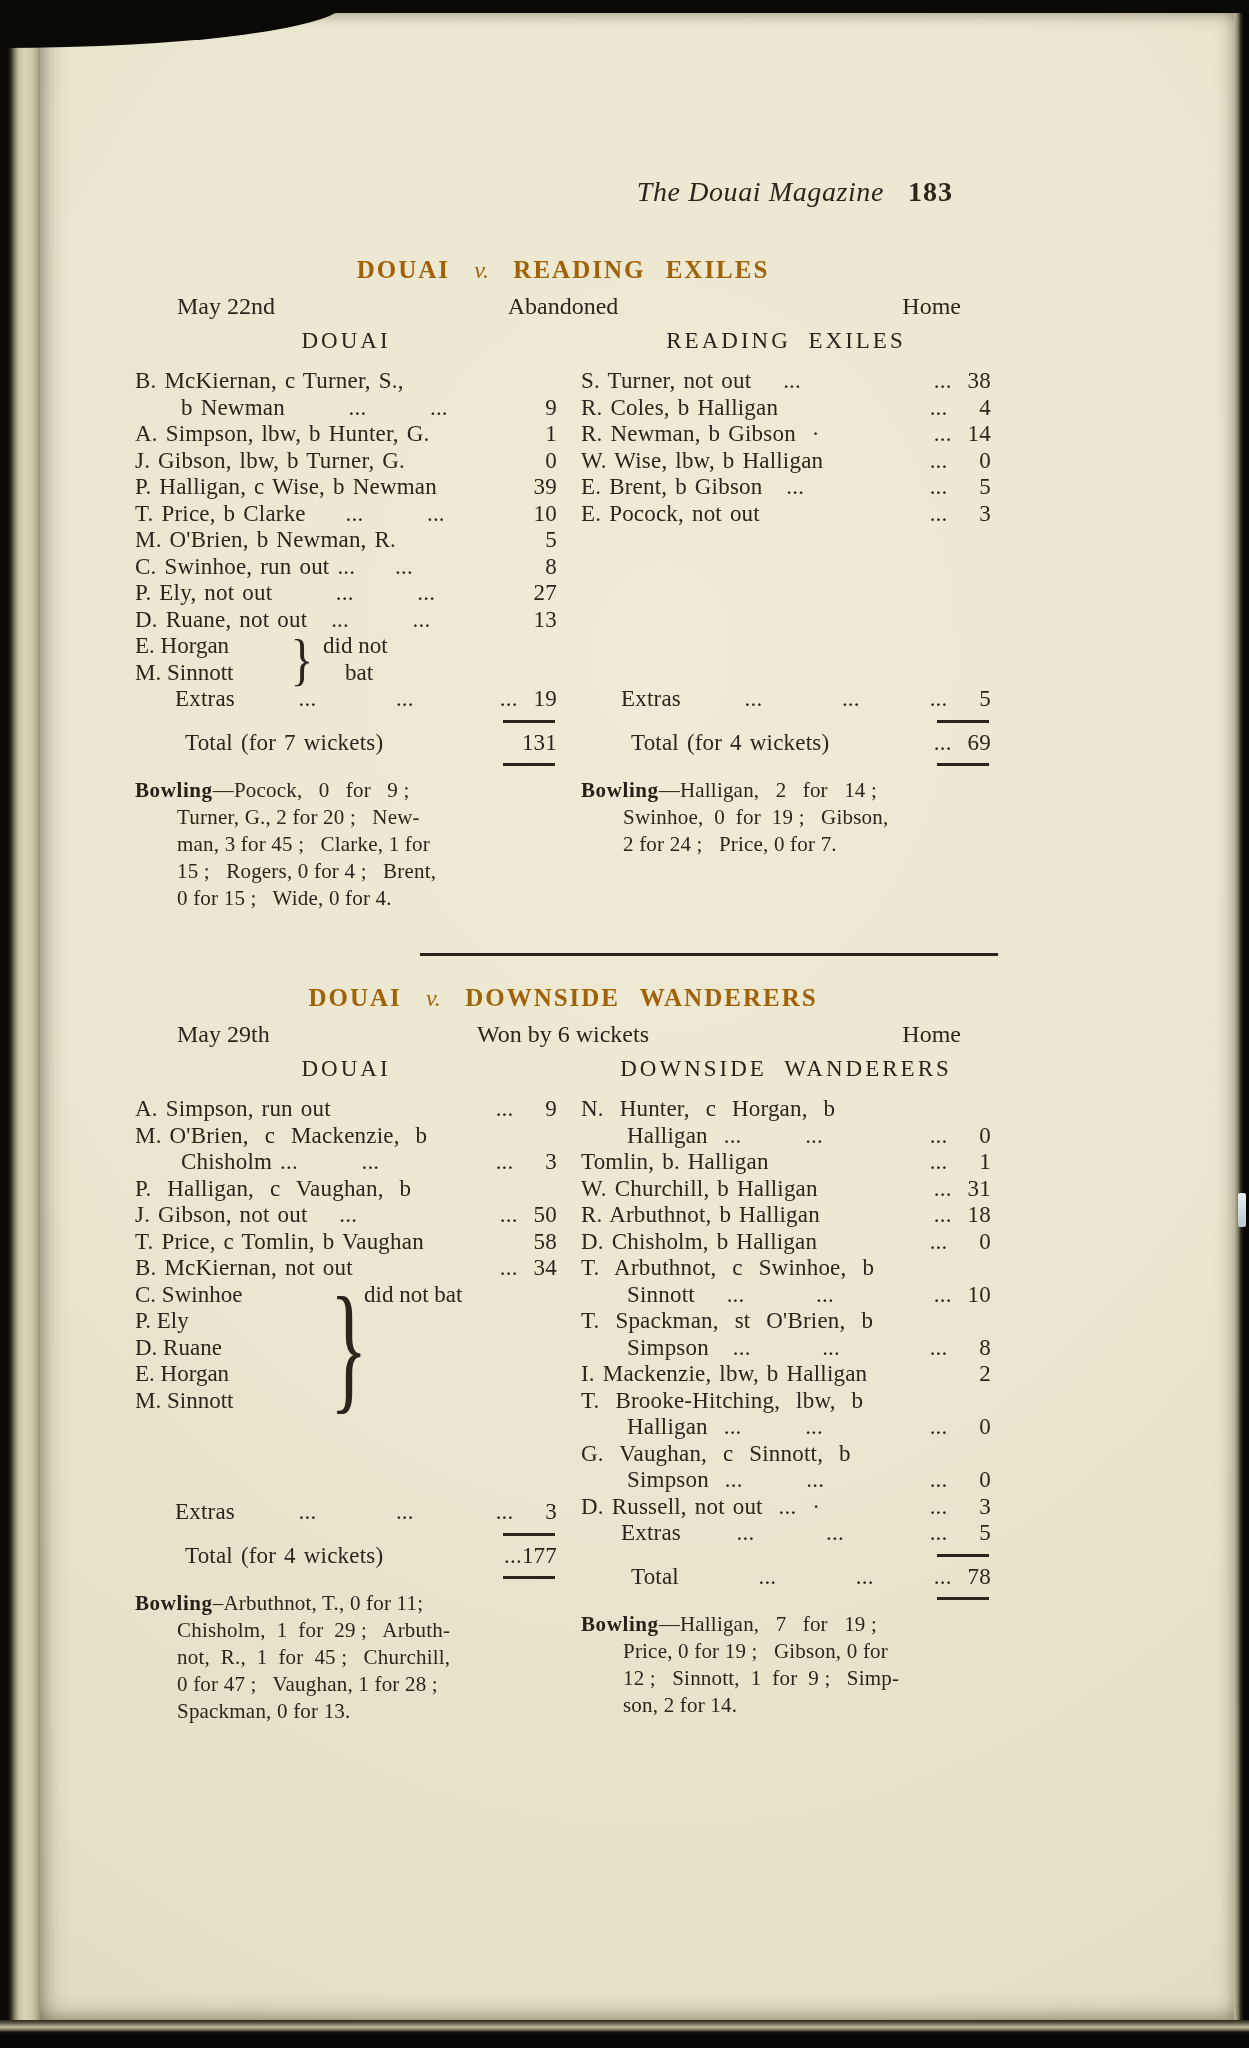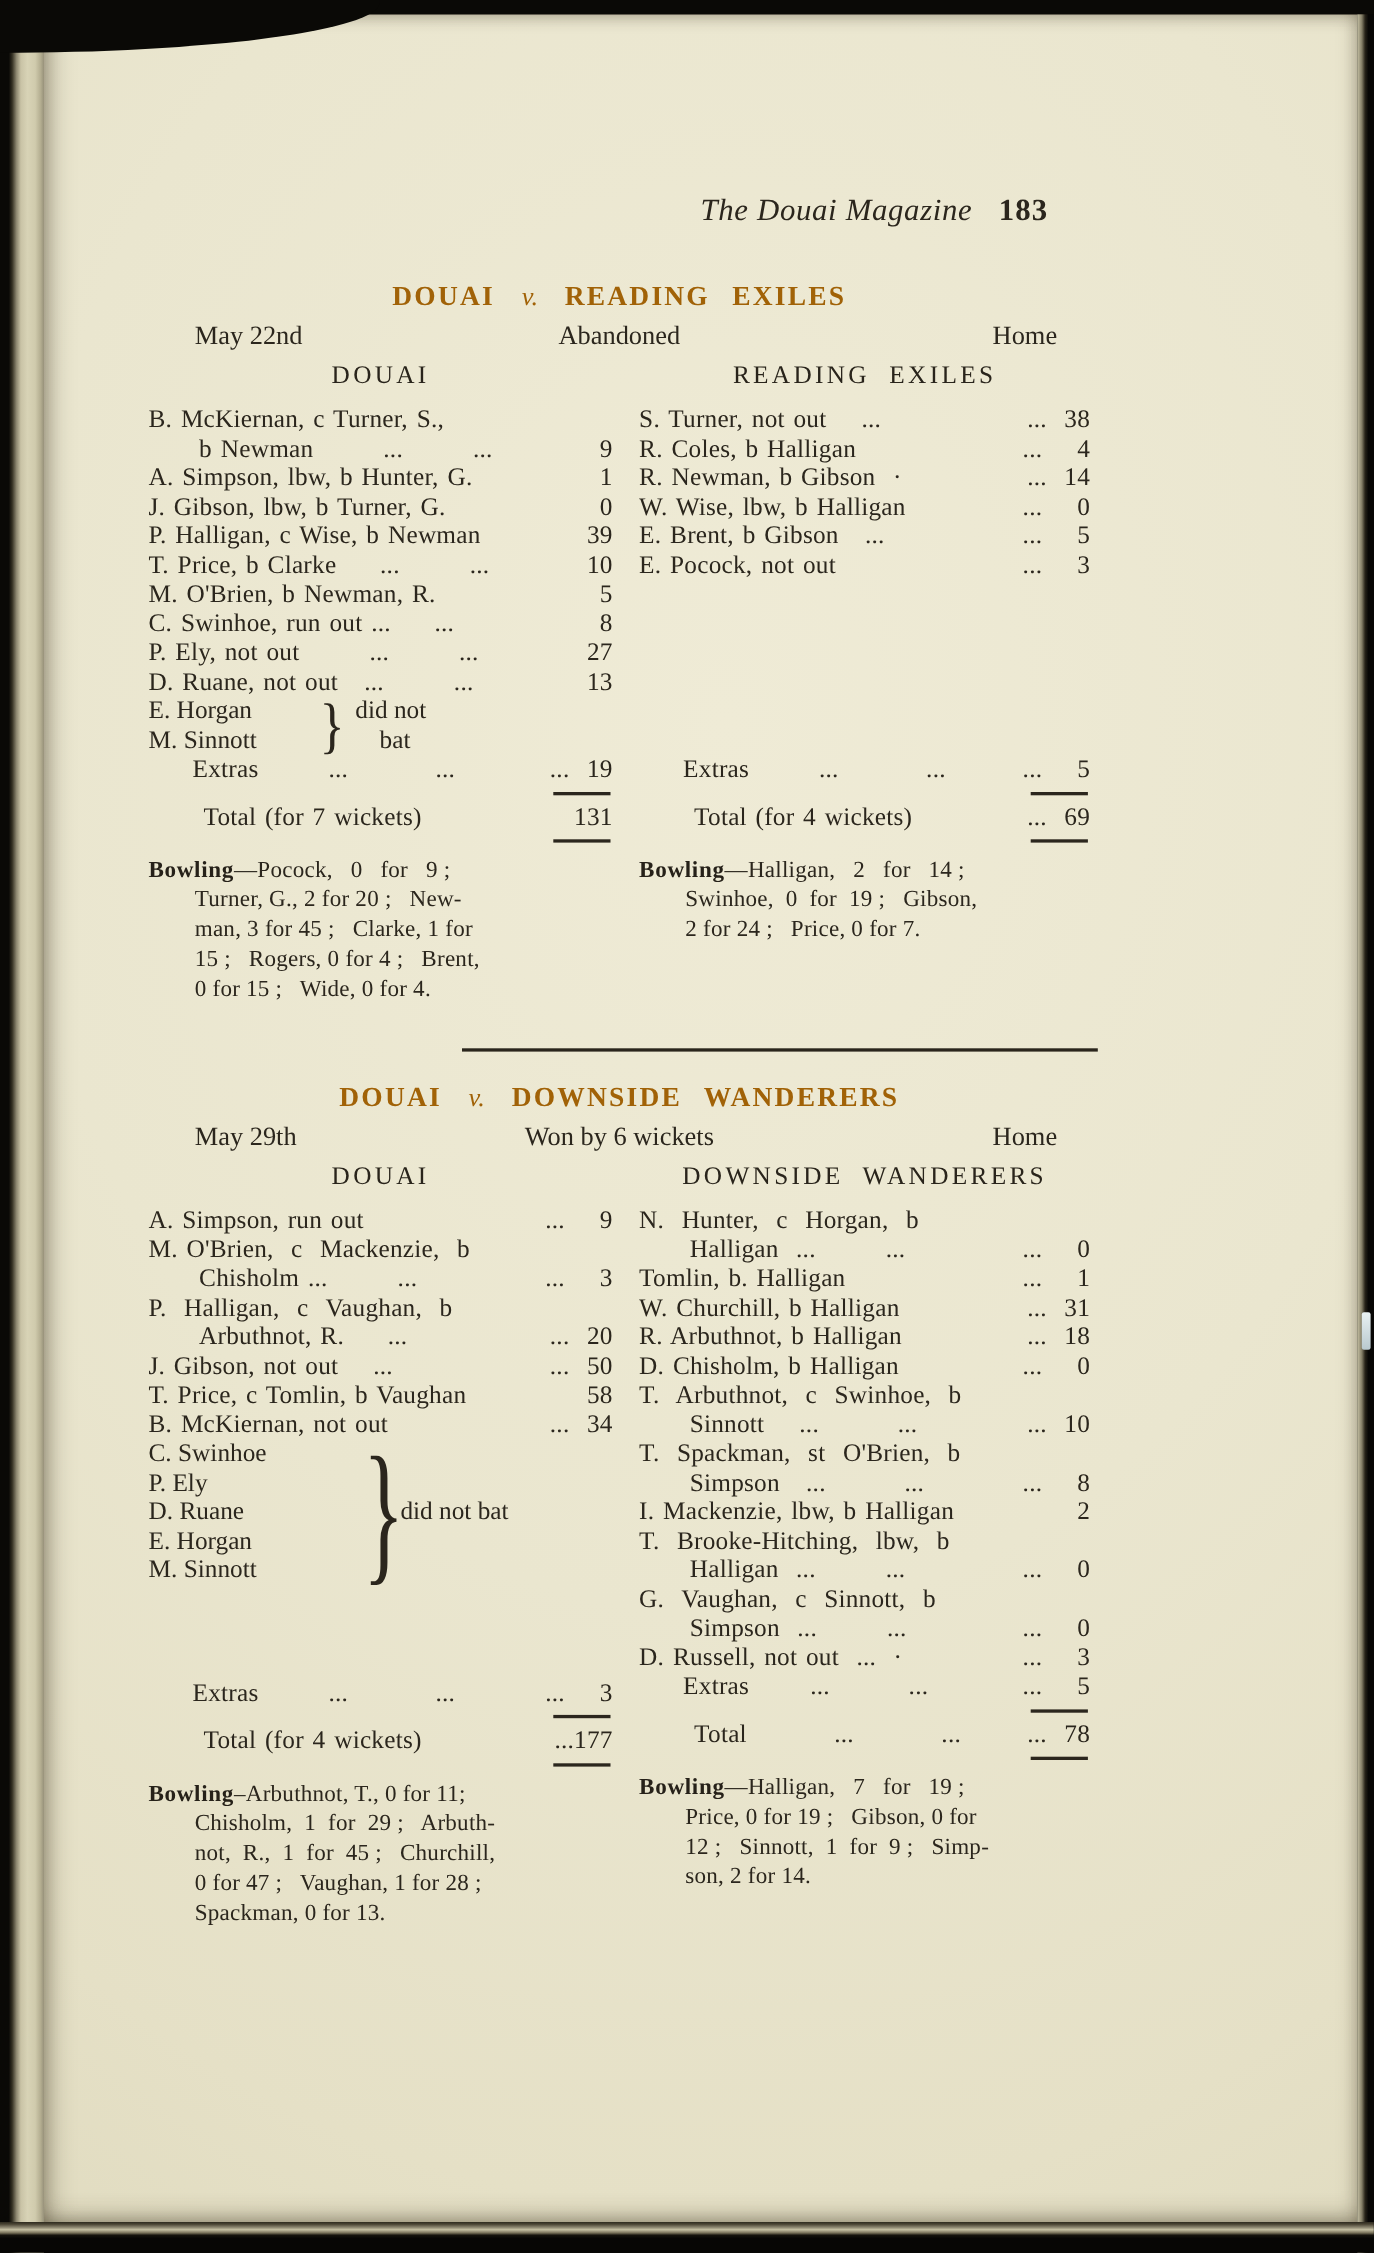--- a/index.html
+++ b/index.html
@@ -74,21 +74,21 @@
   .totrow{padding-left:50px;}
   .srule{width:52px;border-top:3px solid #2b261d;margin:7px 2px 7px auto;}
   .sp1{height:159px;}
   .spx{height:85px;}
 
   .dnb{display:flex;align-items:center;font-size:23px;line-height:26.5px;}
   .dnb .names{width:152px;}
   .dnb .brace{font-size:56px;line-height:50px;width:30px;transform:scaleX(.85);text-align:center;}
   .dnb .lbl{padding-left:6px;}
   .dnb .l2{padding-left:22px;}
-  .dnb5{display:flex;align-items:center;font-size:23px;line-height:26.5px;}
+  .dnb5{display:flex;font-size:23px;line-height:26.5px;}
   .dnb5 .names{width:185px;}
   .dnb5 .brace{font-size:142px;line-height:130px;width:44px;transform:scaleX(.55);text-align:center;}
   .dnb5 .lbl{padding-left:0px;}
 
   .bowl{margin-top:11px;font-size:21px;line-height:27px;letter-spacing:.2px;}
   .bowl-line{white-space:pre;}
   .hang{padding-left:42px;}
   .bowl-label{font-weight:bold;letter-spacing:.6px;color:#262119;}
 
   .divider{position:absolute;top:953px;left:285px;width:578px;border-top:3px solid #2a251c;}
@@ -257,24 +257,20 @@
             <span class="s"></span>
           </div>
         <div class="row ind">
             <span class="t">Chisholm ...        ...</span>
             <span class="s">...    3</span>
           </div>
         <div class="row">
             <span class="t">P.  Halligan,  c  Vaughan,  b</span>
             <span class="s"></span>
           </div>
-        <div class="row ind">
-            <span class="t">Arbuthnot, R.     ...</span>
-            <span class="s">...  20</span>
-          </div>
         <div class="row">
             <span class="t">J. Gibson, not out    ...</span>
             <span class="s">...  50</span>
           </div>
         <div class="row">
             <span class="t">T. Price, c Tomlin, b Vaughan</span>
             <span class="s">58</span>
           </div>
         <div class="row">
             <span class="t">B. McKiernan, not out</span>

